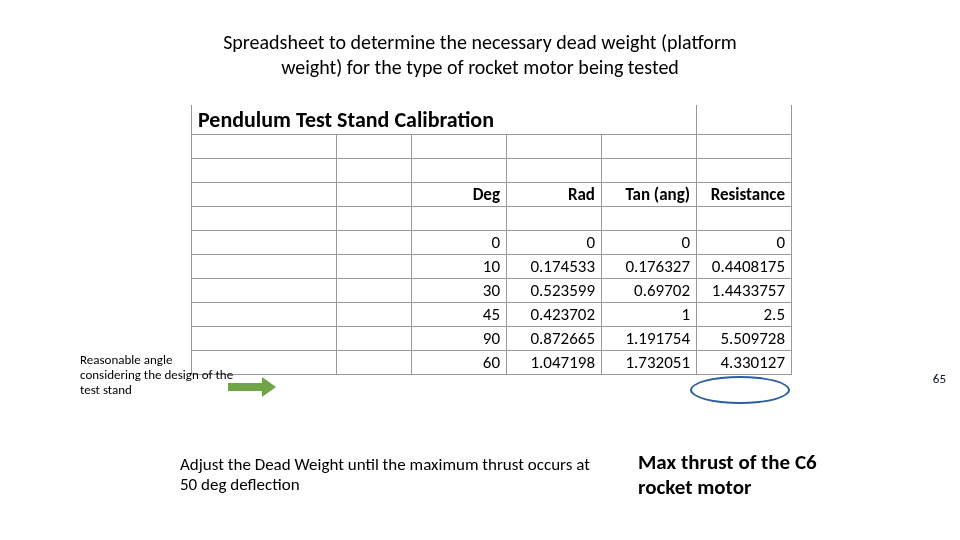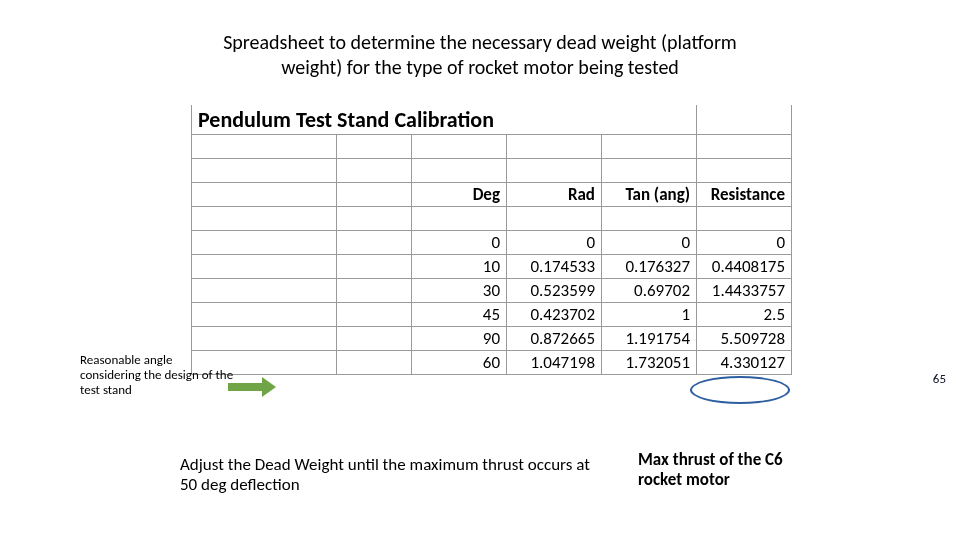--- a/index.html
+++ b/index.html
@@ -110,21 +110,21 @@
     left: 180px;
     width: 430px;
     font-size: 17px;
     line-height: 1.2;
   }
   .bottom-right {
     position: absolute;
     top: 450px;
     left: 638px;
     width: 180px;
-    font-size: 17px;
+    font-size: 21px;
     font-weight: 700;
     line-height: 1.2;
   }
   .pagenum {
     position: absolute;
     bottom: 18px;
     right: 14px;
     font-size: 13px;
     color: #0f172a;
   }

